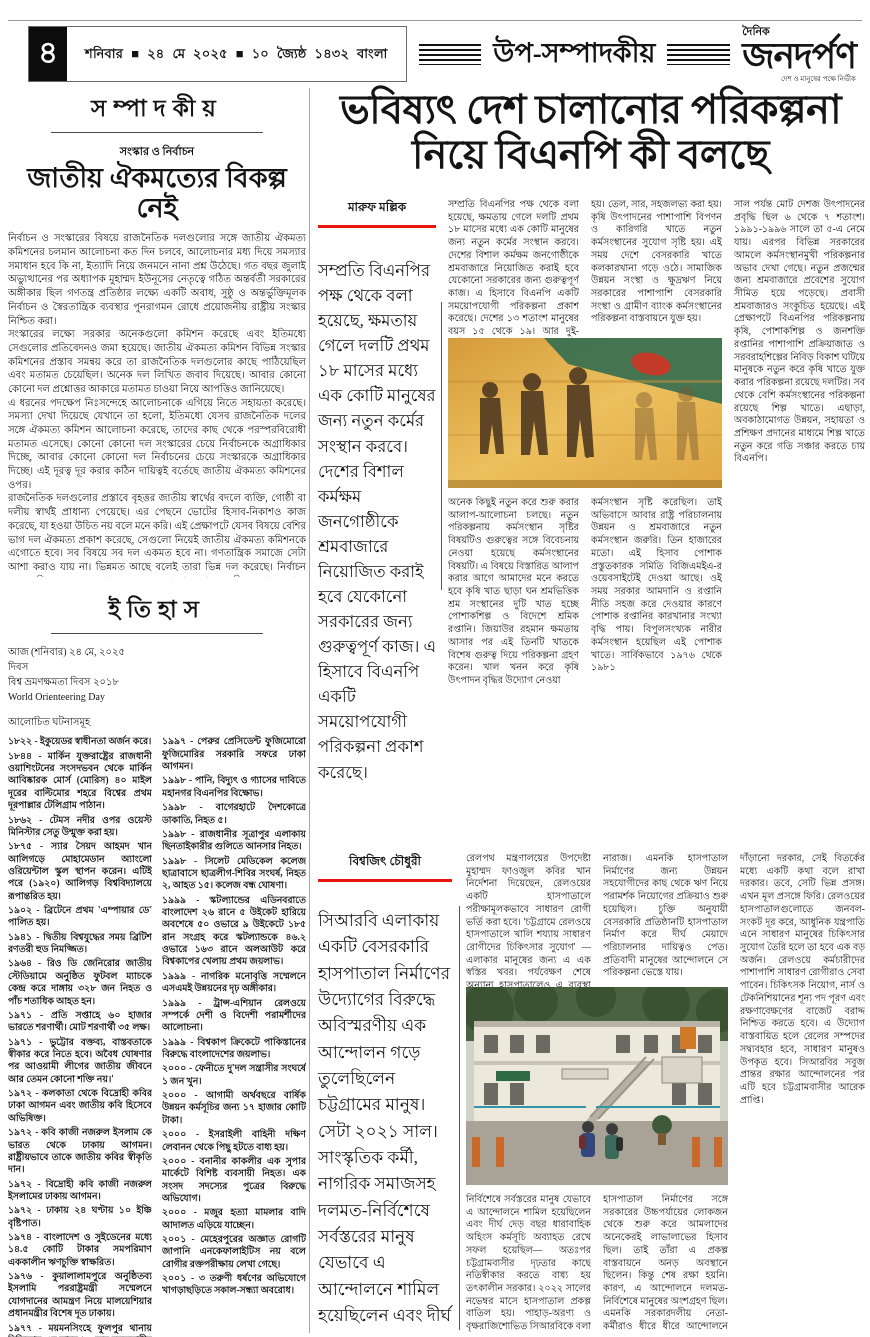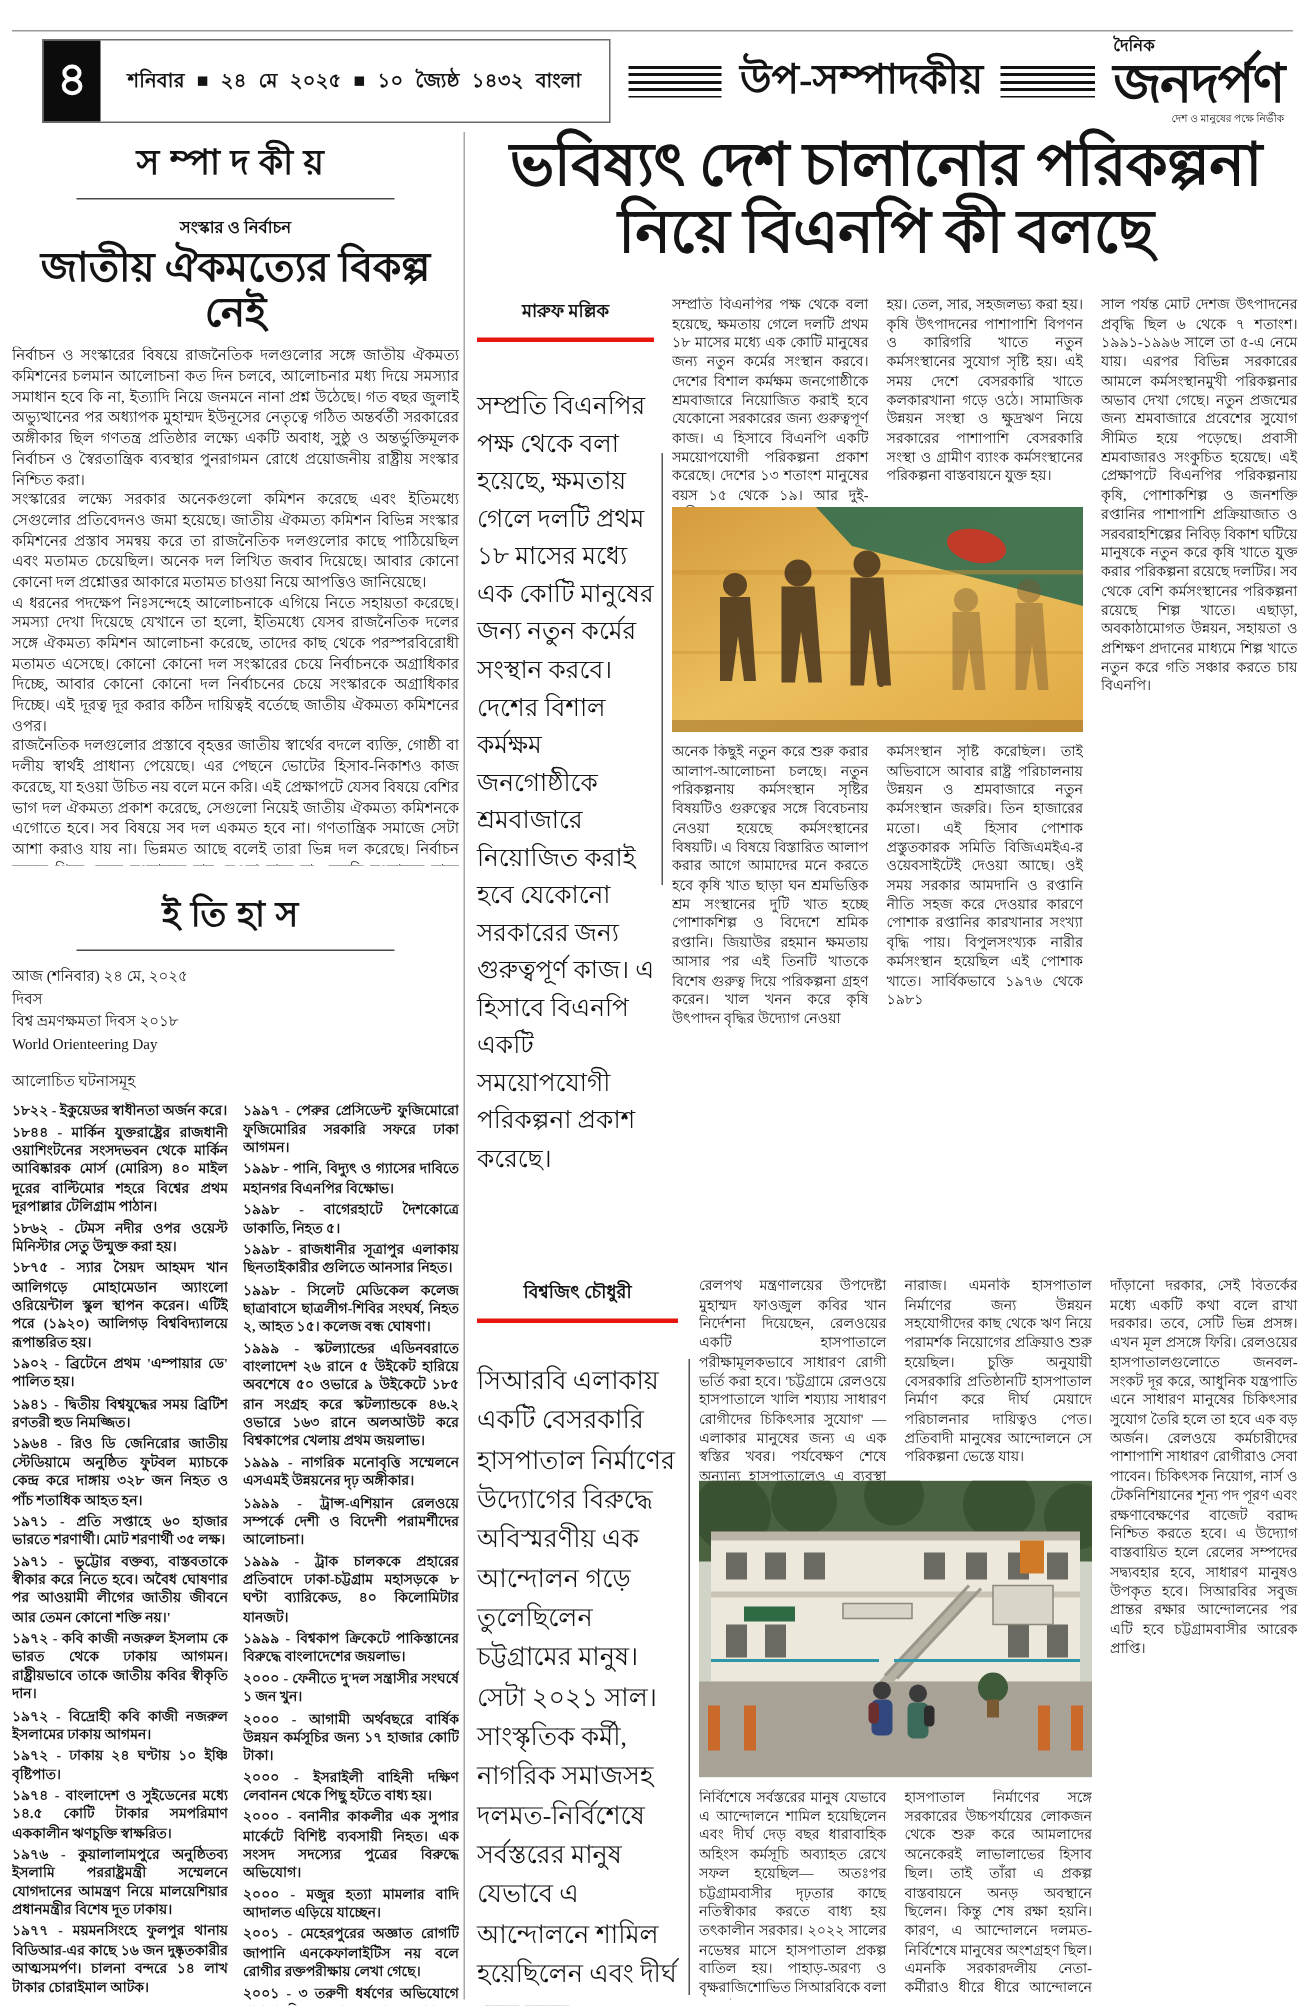--- a/index.html
+++ b/index.html
@@ -124,38 +124,38 @@
 
       <p>১৮২২ - ইকুয়েডর স্বাধীনতা অর্জন করে।</p>
           <p>১৮৪৪ - মার্কিন যুক্তরাষ্ট্রের রাজধানী ওয়াশিংটনের সংসদভবন থেকে মার্কিন আবিষ্কারক মোর্স (মোরিস) ৪০ মাইল দূরের বাল্টিমোর শহরে বিশ্বের প্রথম দূরপাল্লার টেলিগ্রাম পাঠান।</p>
           <p>১৮৬২ - টেমস নদীর ওপর ওয়েস্ট মিনিস্টার সেতু উন্মুক্ত করা হয়।</p>
           <p>১৮৭৫ - স্যার সৈয়দ আহমদ খান আলিগড়ে মোহামেডান অ্যাংলো ওরিয়েন্টাল স্কুল স্থাপন করেন। এটিই পরে (১৯২০) আলিগড় বিশ্ববিদ্যালয়ে রূপান্তরিত হয়।</p>
           <p>১৯০২ - ব্রিটেনে প্রথম 'এম্পায়ার ডে' পালিত হয়।</p>
           <p>১৯৪১ - দ্বিতীয় বিশ্বযুদ্ধের সময় ব্রিটিশ রণতরী হুড নিমজ্জিত।</p>
           <p>১৯৬৪ - রিও ডি জেনিরোর জাতীয় স্টেডিয়ামে অনুষ্ঠিত ফুটবল ম্যাচকে কেন্দ্র করে দাঙ্গায় ৩২৮ জন নিহত ও পাঁচ শতাধিক আহত হন।</p>
           <p>১৯৭১ - প্রতি সপ্তাহে ৬০ হাজার ভারতে শরণার্থী। মোট শরণার্থী ৩৫ লক্ষ।</p>
           <p>১৯৭১ - ভুট্টোর বক্তব্য, বাস্তবতাকে স্বীকার করে নিতে হবে। অবৈধ ঘোষণার পর আওয়ামী লীগের জাতীয় জীবনে আর তেমন কোনো শক্তি নয়।'</p>
+          <p>১৯৭২ - কলকাতা থেকে বিদ্রোহী কবির ঢাকা আগমন এবং জাতীয় কবি হিসেবে অভিষিক্ত।</p>
           <p>১৯৭২ - কবি কাজী নজরুল ইসলাম কে ভারত থেকে ঢাকায় আগমন। রাষ্ট্রীয়ভাবে তাকে জাতীয় কবির স্বীকৃতি দান।</p>
           <p>১৯৭২ - বিদ্রোহী কবি কাজী নজরুল ইসলামের ঢাকায় আগমন।</p>
           <p>১৯৭২ - ঢাকায় ২৪ ঘণ্টায় ১০ ইঞ্চি বৃষ্টিপাত।</p>
           <p>১৯৭৪ - বাংলাদেশ ও সুইডেনের মধ্যে ১৪.৫ কোটি টাকার সমপরিমাণ এককালীন ঋণচুক্তি স্বাক্ষরিত।</p>
           <p>১৯৭৬ - কুয়ালালামপুরে অনুষ্ঠিতব্য ইসলামি পররাষ্ট্রমন্ত্রী সম্মেলনে যোগদানের আমন্ত্রণ নিয়ে মালয়েশিয়ার প্রধানমন্ত্রীর বিশেষ দূত ঢাকায়।</p>
           <p>১৯৭৭ - ময়মনসিংহে ফুলপুর থানায় বিডিআর-এর কাছে ১৬ জন দুষ্কৃতকারীর আত্মসমর্পণ। চালনা বন্দরে ১৪ লাখ টাকার চোরাইমাল আটক।</p>
         </div>
       <div class="hist-col">
 
       <p>১৯৯৭ - পেরুর প্রেসিডেন্ট ফুজিমোরো ফুজিমোরির সরকারি সফরে ঢাকা আগমন।</p>
           <p>১৯৯৮ - পানি, বিদ্যুৎ ও গ্যাসের দাবিতে মহানগর বিএনপির বিক্ষোভ।</p>
           <p>১৯৯৮ - বাগেরহাটে দৈশকোত্রে ডাকাতি, নিহত ৫।</p>
           <p>১৯৯৮ - রাজধানীর সূত্রাপুর এলাকায় ছিনতাইকারীর গুলিতে আনসার নিহত।</p>
           <p>১৯৯৮ - সিলেট মেডিকেল কলেজ ছাত্রাবাসে ছাত্রলীগ-শিবির সংঘর্ষ, নিহত ২, আহত ১৫। কলেজ বন্ধ ঘোষণা।</p>
           <p>১৯৯৯ - স্কটল্যান্ডের এডিনবরাতে বাংলাদেশ ২৬ রানে ৫ উইকেট হারিয়ে অবশেষে ৫০ ওভারে ৯ উইকেটে ১৮৫ রান সংগ্রহ করে স্কটল্যান্ডকে ৪৬.২ ওভারে ১৬৩ রানে অলআউট করে বিশ্বকাপের খেলায় প্রথম জয়লাভ।</p>
           <p>১৯৯৯ - নাগরিক মনোবৃত্তি সম্মেলনে এসএমই উন্নয়নের দৃঢ় অঙ্গীকার।</p>
           <p>১৯৯৯ - ট্রান্স-এশিয়ান রেলওয়ে সম্পর্কে দেশী ও বিদেশী পরামর্শীদের আলোচনা।</p>
-          <p>১৯৯৯ - ট্রাক চালককে প্রহারের প্রতিবাদে ঢাকা-চট্টগ্রাম মহাসড়কে ৮ ঘণ্টা ব্যারিকেড, ৪০ কিলোমিটার যানজট।</p>
           <p>১৯৯৯ - বিশ্বকাপ ক্রিকেটে পাকিস্তানের বিরুদ্ধে বাংলাদেশের জয়লাভ।</p>
           <p>২০০০ - ফেনীতে দু'দল সন্ত্রাসীর সংঘর্ষে ১ জন খুন।</p>
           <p>২০০০ - আগামী অর্থবছরে বার্ষিক উন্নয়ন কর্মসূচির জন্য ১৭ হাজার কোটি টাকা।</p>
           <p>২০০০ - ইসরাইলী বাহিনী দক্ষিণ লেবানন থেকে পিছু হটতে বাধ্য হয়।</p>
           <p>২০০০ - বনানীর কাকলীর এক সুপার মার্কেটে বিশিষ্ট ব্যবসায়ী নিহত। এক সংসদ সদস্যের পুত্রের বিরুদ্ধে অভিযোগ।</p>
           <p>২০০০ - মজুর হত্যা মামলার বাদি আদালত এড়িয়ে যাচ্ছেন।</p>
           <p>২০০১ - মেহেরপুরের অজ্ঞাত রোগটি জাপানি এনকেফালাইটিস নয় বলে রোগীর রক্তপরীক্ষায় লেখা গেছে।</p>
           <p>২০০১ - ৩ তরুণী ধর্ষণের অভিযোগে খাগড়াছড়িতে সকাল-সন্ধ্যা অবরোধ।</p>
         </div>
     </div>

